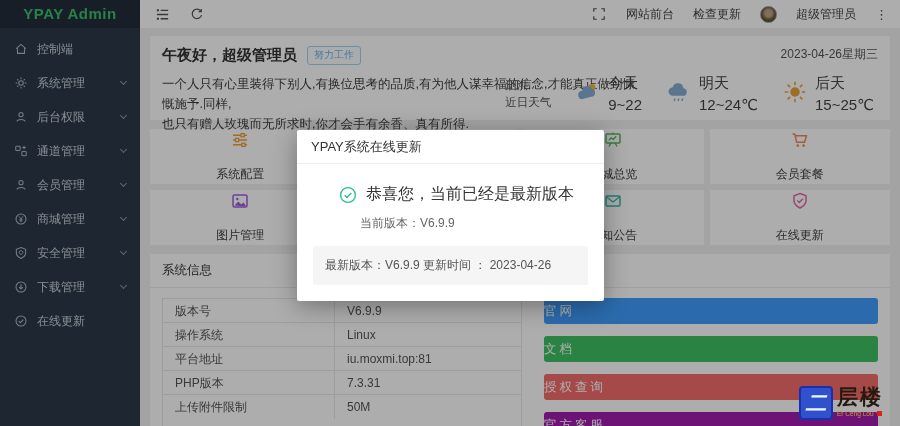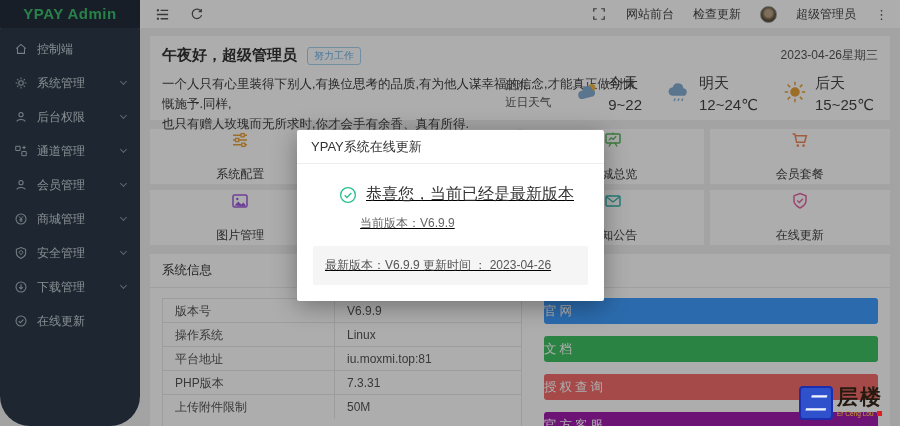--- a/index.html
+++ b/index.html
@@ -1,21 +1,21 @@
 <!DOCTYPE html>
 <html><head>
 <meta charset="utf-8">
 <style>
   html,body{margin:0;padding:0;background:#888;}
   *{box-sizing:border-box;}
   .app{position:relative;width:900px;height:426px;overflow:hidden;
        font-family:"Liberation Sans","DejaVu Sans",sans-serif;background:#f0f0f0;}
 
   
-  .sidebar{position:absolute;left:0;top:0;bottom:0;width:140px;background:#2b3949;z-index:1;border-radius:30px;}
+  .sidebar{position:absolute;left:0;top:0;bottom:0;width:140px;background:#2b3949;z-index:1;}
   .logo{height:28px;line-height:28px;text-align:center;background:#222d3a;
         color:#3cbf6c;font-weight:bold;font-size:15px;letter-spacing:.5px;}
   .nav{padding-top:4px;}
   .nav-item{height:34px;display:flex;align-items:center;padding:0 14px;color:#c9d2d9;
             font-size:12px;cursor:pointer;}
   .nav-item .nicon{width:14px;height:14px;margin-right:9px;color:#aeb9c2;flex:0 0 14px;display:flex;align-items:center;}
   .nav-item svg{display:block;}
   .chev{width:5px;height:5px;border-right:1px solid #8a97a3;border-bottom:1px solid #8a97a3;
         transform:rotate(45deg);margin-left:auto;margin-top:-3px;}
 
@@ -31,21 +31,21 @@
           border:1px solid #999;cursor:pointer;}
   .tb-link{cursor:pointer;}
   .dots{font-size:13px;color:#555;cursor:pointer;line-height:1;}
 
   
   .content{position:absolute;left:140px;right:0;top:28px;bottom:0;background:#f0f0f0;
            padding:8px 10px;overflow:hidden;}
   .panel{background:#fff;}
 
   .greet{position:relative;height:84px;padding:10px 12px;margin-bottom:9px;}
-  .greet-head{display:flex;align-items:center;}
+  .greet-head{display:flex;}
   .greet-title{font-size:15px;font-weight:bold;color:#333;}
   .badge{margin-left:10px;font-size:10px;color:#6fb3e6;border:1px solid #a5d0ef;
          border-radius:3px;padding:1px 6px;background:#fbfdff;}
   .greet-date{margin-left:auto;font-size:12px;color:#555;}
   .greet-text{margin-top:9px;font-size:12.5px;color:#3e3e3e;line-height:1.6;max-width:475px;}
   .weather{position:absolute;right:16px;top:36px;display:flex;align-items:center;gap:24px;}
   .w-city{font-size:11.5px;color:#555;line-height:1.5;}
   .w-day{display:flex;align-items:center;gap:7px;}
   .w-info{font-size:15px;color:#444;line-height:1.45;}
 
@@ -65,21 +65,21 @@
   .sys-v{padding-left:12px;}
   .linkcol{flex:1;display:flex;flex-direction:column;}
   .link-btn{height:26px;line-height:26px;text-align:left;color:#fff;font-size:12.5px;
             letter-spacing:3px;border-radius:3px;margin-bottom:12px;cursor:pointer;}
 
   
   .overlay{position:absolute;inset:0;background:rgba(0,0,0,0.32);z-index:50;}
   .modal{position:absolute;left:297px;top:130px;width:307px;background:#fff;z-index:60;
          border-radius:2px;box-shadow:0 5px 25px rgba(0,0,0,.35);}
   .modal-title{padding:8px 14px 7px;font-size:13px;color:#333;border-bottom:1px solid #eee;}
-  .modal-body{padding:12px 16px 16px;text-decoration:underline;}
+  .modal-body{padding:12px 16px 16px;}
   .m-headrow{display:flex;align-items:center;gap:9px;margin:8px 0 0 26px;}
   .m-heading{font-size:16px;color:#333;}
   .m-current{margin:10px 0 0 47px;font-size:12px;color:#666;}
   .m-bar{margin-top:14px;background:#f5f5f5;border-radius:2px;padding:11px 12px;
          font-size:12px;color:#555;}
 
   
   .wm{position:absolute;left:799px;top:386px;z-index:70;display:flex;gap:4px;align-items:flex-start;}
   .wm-box{width:34px;height:34px;background:#2f51cc;border:2px solid #1b2fae;border-radius:4px;
           color:#eef3ff;display:flex;align-items:center;justify-content:center;

